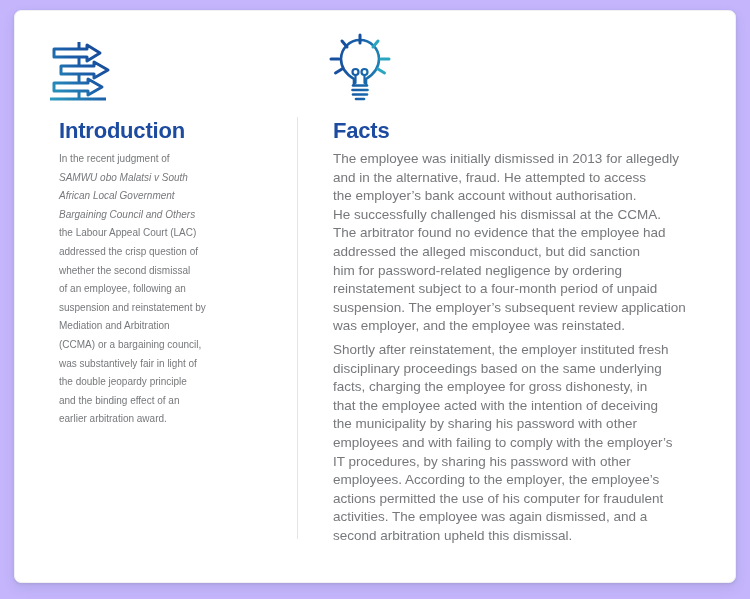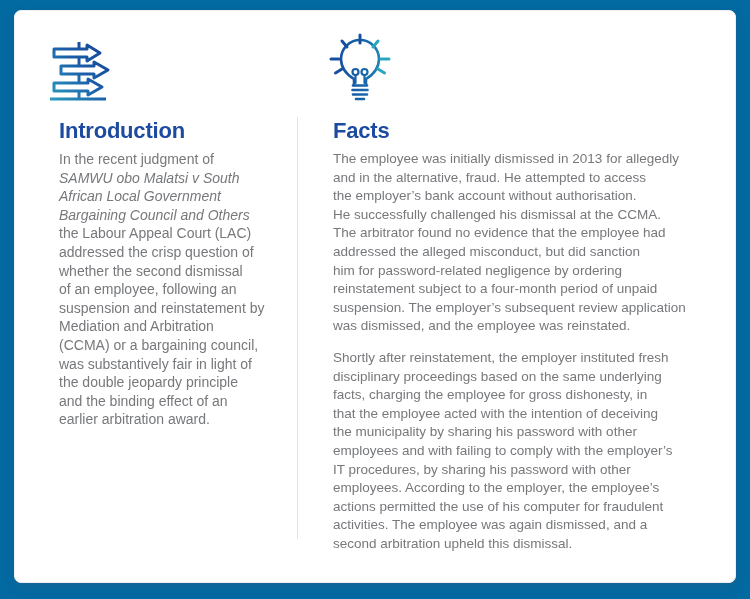--- a/index.html
+++ b/index.html
@@ -5,46 +5,46 @@
   :root{
     --heading-blue:#1d4ba0;
     --body-gray:#76787b;
     --divider-gray:#e4e4e6;
     --icon-blue:#16509e;
     --icon-teal:#2ba6c0;
   }
   *{box-sizing:border-box;margin:0;padding:0;}
   html,body{width:750px;height:599px;background:#ffffff;overflow:hidden;}
   body{font-family:"Liberation Sans","DejaVu Sans",sans-serif;}
-  .canvas{position:relative;width:750px;height:599px;background:#0369a1;}
+  .canvas{position:relative;width:750px;height:599px;background:#c4b5fd;}
   .card{
     position:absolute;left:14px;top:10px;width:722px;height:573px;
     background:#ffffff;border-radius:7px;border:1px solid #eef0f2;
     box-shadow:0 1px 3px rgba(90,95,105,0.18),0 5px 12px rgba(90,95,105,0.13);
   }
   .icon-wrap{position:absolute;line-height:0;}
   .icon-signpost{left:27px;top:28px;}
   .icon-bulb{left:312px;top:22px;}
   h2.section-heading{
     position:absolute;
     color:var(--heading-blue);
     font-size:22px;font-weight:700;letter-spacing:-0.2px;
     line-height:24px;
   }
   .intro-heading{left:44px;top:108px;}
   .facts-heading{left:318px;top:108px;}
   .body-text{
     position:absolute;
     color:var(--body-gray);
-    font-size:14px;line-height:18.6px;
+    font-size:10px;line-height:18.6px;
     white-space:nowrap;
   }
   .intro-body{left:44px;top:139px;width:238px;}
   .facts-body{left:318px;top:139px;width:402px;font-size:13.5px;}
-  .facts-body .para + .para{margin-top:13px;}
+  .facts-body .para + .para{margin-top:5px;}
   .italic{font-style:italic;}
   .divider{
     position:absolute;left:282px;top:106px;width:1px;height:422px;
     background:var(--divider-gray);
   }
   svg .stroke-main{stroke:url(#sg);fill:none;stroke-width:3;stroke-linejoin:round;}
   svg .arrow{fill:#ffffff;}
   svg .bulb-line{stroke:url(#bg);fill:none;stroke-width:2.6;stroke-linecap:round;stroke-linejoin:round;}
   svg .fil{stroke:url(#bg);fill:none;stroke-width:2.2;stroke-linecap:round;}
   svg .ray-b{stroke:var(--icon-blue);stroke-width:3;stroke-linecap:round;}
@@ -137,21 +137,21 @@
       <div class="para">
           <div>The employee was initially dismissed in 2013 for allegedly</div>
           <div>and in the alternative, fraud. He attempted to access</div>
           <div>the employer’s bank account without authorisation.</div>
           <div>He successfully challenged his dismissal at the CCMA.</div>
           <div>The arbitrator found no evidence that the employee had</div>
           <div>addressed the alleged misconduct, but did sanction</div>
           <div>him for password-related negligence by ordering</div>
           <div>reinstatement subject to a four-month period of unpaid</div>
           <div>suspension. The employer’s subsequent review application</div>
-          <div>was dismissed, and the employee was reinstated.</div>
+          <div>was employer, and the employee was reinstated.</div>
         </div>
       <div class="para">
           <div>Shortly after reinstatement, the employer instituted fresh</div>
           <div>disciplinary proceedings based on the same underlying</div>
           <div>facts, charging the employee for gross dishonesty, in</div>
           <div>that the employee acted with the intention of deceiving</div>
           <div>the municipality by sharing his password with other</div>
           <div>employees and with failing to comply with the employer’s</div>
           <div>IT procedures, by sharing his password with other</div>
           <div>employees. According to the employer, the employee’s</div>

